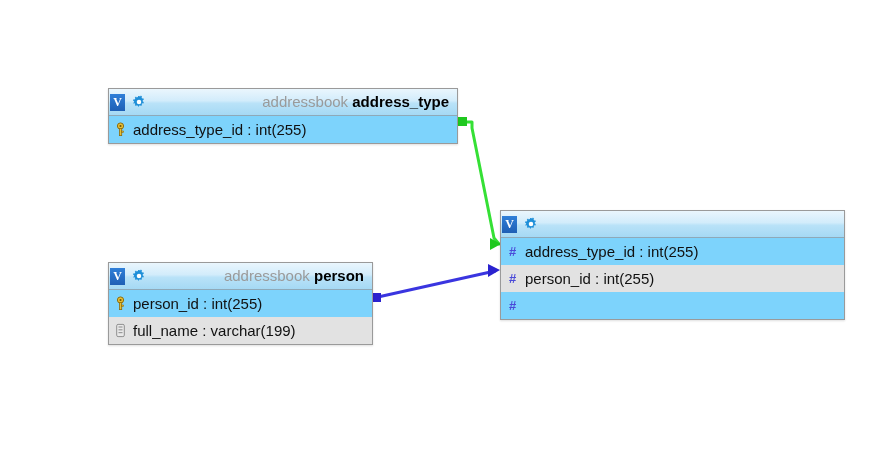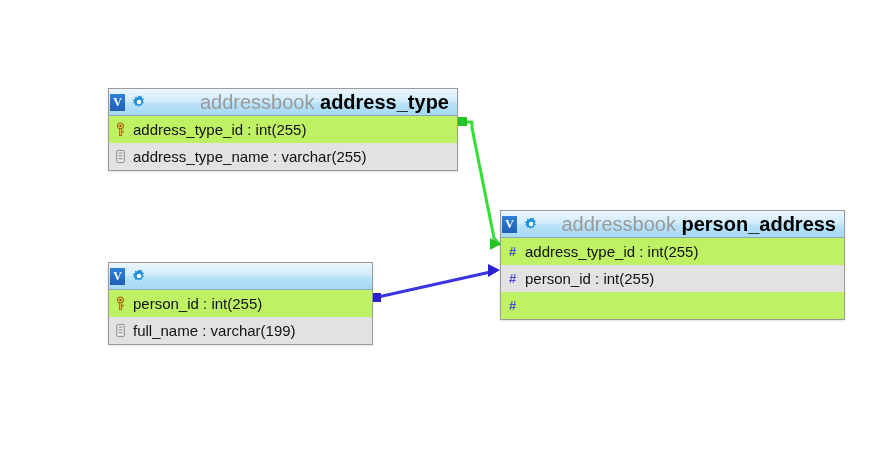--- a/index.html
+++ b/index.html
@@ -71,21 +71,21 @@
     height: 14px;
     margin-left: 7px;
     flex: none;
     display: block;
   }
 
   .tbl-title {
     flex: 1;
     text-align: right;
     white-space: nowrap;
-    font-size: 20px;
+    font-size: 15px;
     line-height: 18px;
     padding-right: 2px;
   }
   .schema-name {
     color: #9a9a9a;
     font-weight: normal;
   }
   .table-name {
     color: #000000;
     font-weight: bold;
@@ -95,21 +95,21 @@
   .col-row {
     display: flex;
     align-items: center;
     height: 27px;
     box-sizing: border-box;
     padding-left: 5px;
     font-size: 15px;
     color: #111111;
     white-space: nowrap;
   }
-  .col-row.odd  { background: #bef264; }
+  .col-row.odd  { background: #7dd3fc; }
   .col-row.even { background: #e2e2e2; }
 
   .col-icon {
     width: 13px;
     height: 15px;
     flex: none;
     margin-right: 6px;
     display: block;
   }
 
@@ -162,72 +162,63 @@
     <div class="col-row odd">
       <svg class="col-icon" viewBox="0 0 12 15">
         <circle cx="6" cy="4" r="3.1" fill="#e8c033" stroke="#8a6b10" stroke-width="1"></circle>
         <circle cx="6" cy="4" r="1.1" fill="#6b5208"></circle>
         <rect x="5" y="6.6" width="2.2" height="7" fill="#e8c033" stroke="#8a6b10" stroke-width="0.8"></rect>
         <rect x="7.1" y="9" width="2" height="1.4" fill="#e8c033" stroke="#8a6b10" stroke-width="0.6"></rect>
       </svg>
       <span class="col-text">address_type_id : int(255)</span>
     </div>
 
+  </div>
+
+  <div class="table-node" style="left:108px; top:262px; width:265px;">
+    <div class="tbl-header">
+      <div class="v-badge">V</div>
+      <svg class="gear-icon" viewBox="0 0 16 16">
+        <path fill="#1f8fd8" d="M8 1.2l1.3.5.9-1 1.3 1.2-.6 1.2.8.9 1.3-.2.5 1.7-1.2.6v1.2l1.2.6-.5 1.7-1.3-.2-.8.9.6 1.2-1.3 1.2-.9-1-1.3.5-.4 1.3H7.1l-.4-1.3-1.3-.5-.9 1-1.3-1.2.6-1.2-.8-.9-1.3.2L1.2 9l1.2-.6V7.2L1.2 6.6l.5-1.7 1.3.2.8-.9-.6-1.2L4.5 1.8l.9 1 1.3-.5.4-1.3h1.4z"></path>
+        <circle cx="8" cy="8" r="2.6" fill="#ffffff"></circle>
+      </svg>
+      <div class="tbl-title">
+        <span class="schema-name">addressbook</span>
+        <span class="table-name">person</span>
+      </div>
+    </div>
+
+    <div class="col-row odd">
+      <svg class="col-icon" viewBox="0 0 12 15">
+        <circle cx="6" cy="4" r="3.1" fill="#e8c033" stroke="#8a6b10" stroke-width="1"></circle>
+        <circle cx="6" cy="4" r="1.1" fill="#6b5208"></circle>
+        <rect x="5" y="6.6" width="2.2" height="7" fill="#e8c033" stroke="#8a6b10" stroke-width="0.8"></rect>
+        <rect x="7.1" y="9" width="2" height="1.4" fill="#e8c033" stroke="#8a6b10" stroke-width="0.6"></rect>
+      </svg>
+      <span class="col-text">person_id : int(255)</span>
+    </div>
+
     <div class="col-row even">
       <svg class="col-icon" viewBox="0 0 12 15">
         <rect x="2.2" y="1.4" width="7.6" height="12.2" rx="1.4" fill="#e9e9e9" stroke="#8e8e8e" stroke-width="1"></rect>
         <rect x="4" y="3.4" width="4" height="1.2" fill="#9a9a9a"></rect>
         <rect x="4" y="6.2" width="4" height="1.2" fill="#9a9a9a"></rect>
         <rect x="4" y="9" width="4" height="1.2" fill="#9a9a9a"></rect>
       </svg>
-      <span class="col-text">address_type_name : varchar(255)</span>
-    </div>
-  </div>
-
-  <div class="table-node" style="left:108px; top:262px; width:265px;">
-    <div class="tbl-header">
-      <div class="v-badge">V</div>
-      <svg class="gear-icon" viewBox="0 0 16 16">
-        <path fill="#1f8fd8" d="M8 1.2l1.3.5.9-1 1.3 1.2-.6 1.2.8.9 1.3-.2.5 1.7-1.2.6v1.2l1.2.6-.5 1.7-1.3-.2-.8.9.6 1.2-1.3 1.2-.9-1-1.3.5-.4 1.3H7.1l-.4-1.3-1.3-.5-.9 1-1.3-1.2.6-1.2-.8-.9-1.3.2L1.2 9l1.2-.6V7.2L1.2 6.6l.5-1.7 1.3.2.8-.9-.6-1.2L4.5 1.8l.9 1 1.3-.5.4-1.3h1.4z"></path>
-        <circle cx="8" cy="8" r="2.6" fill="#ffffff"></circle>
-      </svg>
-    </div>
-
-    <div class="col-row odd">
-      <svg class="col-icon" viewBox="0 0 12 15">
-        <circle cx="6" cy="4" r="3.1" fill="#e8c033" stroke="#8a6b10" stroke-width="1"></circle>
-        <circle cx="6" cy="4" r="1.1" fill="#6b5208"></circle>
-        <rect x="5" y="6.6" width="2.2" height="7" fill="#e8c033" stroke="#8a6b10" stroke-width="0.8"></rect>
-        <rect x="7.1" y="9" width="2" height="1.4" fill="#e8c033" stroke="#8a6b10" stroke-width="0.6"></rect>
-      </svg>
-      <span class="col-text">person_id : int(255)</span>
-    </div>
-
-    <div class="col-row even">
-      <svg class="col-icon" viewBox="0 0 12 15">
-        <rect x="2.2" y="1.4" width="7.6" height="12.2" rx="1.4" fill="#e9e9e9" stroke="#8e8e8e" stroke-width="1"></rect>
-        <rect x="4" y="3.4" width="4" height="1.2" fill="#9a9a9a"></rect>
-        <rect x="4" y="6.2" width="4" height="1.2" fill="#9a9a9a"></rect>
-        <rect x="4" y="9" width="4" height="1.2" fill="#9a9a9a"></rect>
-      </svg>
       <span class="col-text">full_name : varchar(199)</span>
     </div>
   </div>
 
   <div class="table-node" style="left:500px; top:210px; width:345px;">
     <div class="tbl-header">
       <div class="v-badge">V</div>
       <svg class="gear-icon" viewBox="0 0 16 16">
         <path fill="#1f8fd8" d="M8 1.2l1.3.5.9-1 1.3 1.2-.6 1.2.8.9 1.3-.2.5 1.7-1.2.6v1.2l1.2.6-.5 1.7-1.3-.2-.8.9.6 1.2-1.3 1.2-.9-1-1.3.5-.4 1.3H7.1l-.4-1.3-1.3-.5-.9 1-1.3-1.2.6-1.2-.8-.9-1.3.2L1.2 9l1.2-.6V7.2L1.2 6.6l.5-1.7 1.3.2.8-.9-.6-1.2L4.5 1.8l.9 1 1.3-.5.4-1.3h1.4z"></path>
         <circle cx="8" cy="8" r="2.6" fill="#ffffff"></circle>
       </svg>
-      <div class="tbl-title">
-        <span class="schema-name">addressbook</span>
-        <span class="table-name">person_address</span>
-      </div>
     </div>
 
     <div class="col-row odd">
       <span class="col-hash">#</span>
       <span class="col-text">address_type_id : int(255)</span>
     </div>
 
     <div class="col-row even">
       <span class="col-hash">#</span>
       <span class="col-text">person_id : int(255)</span>

